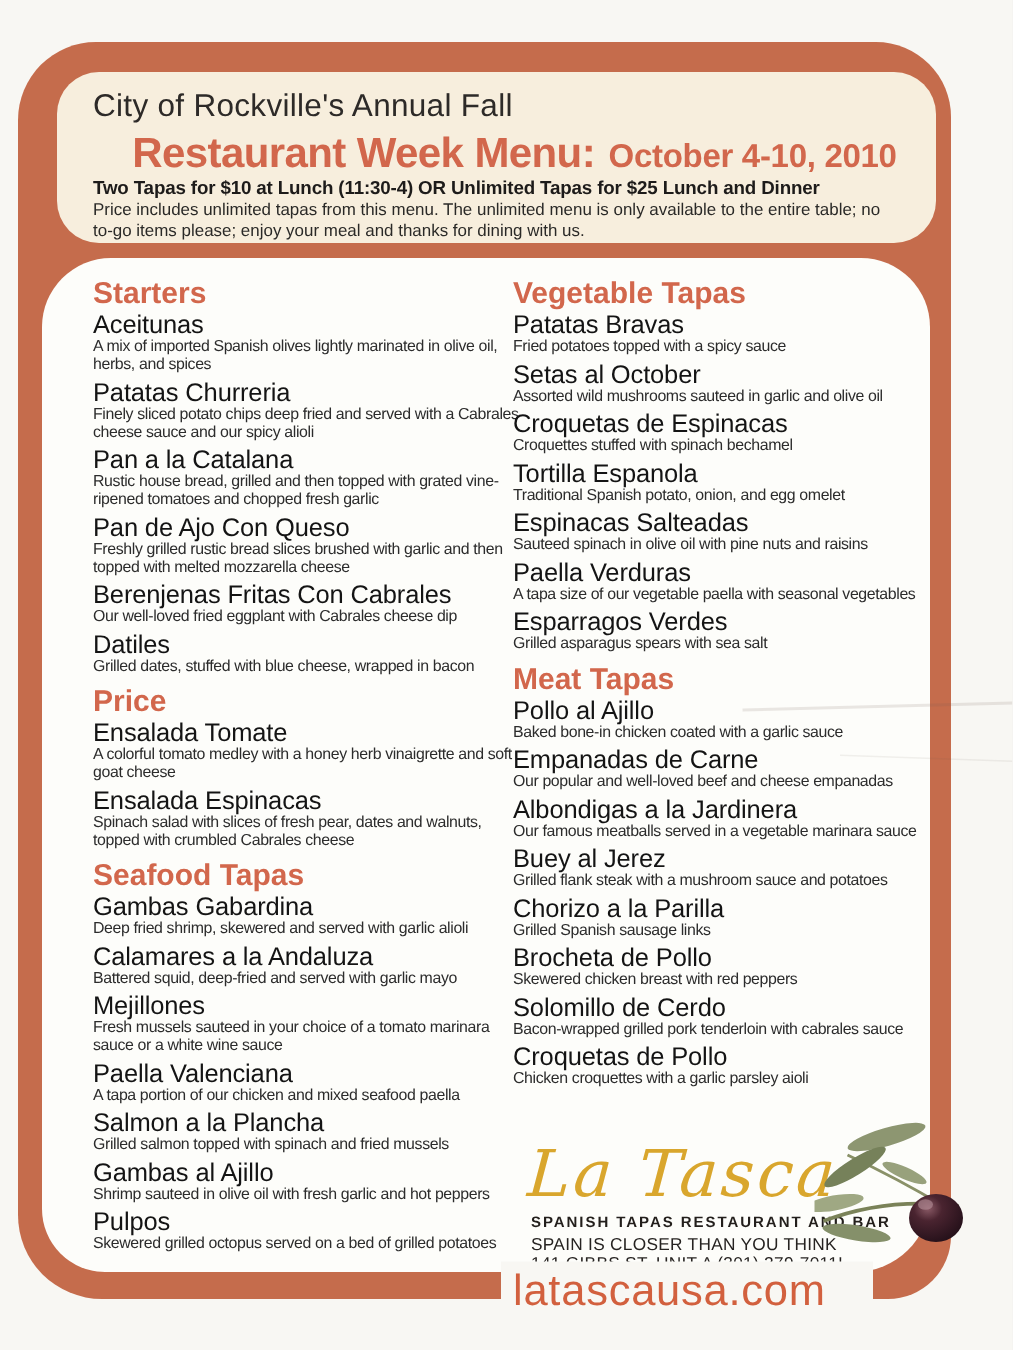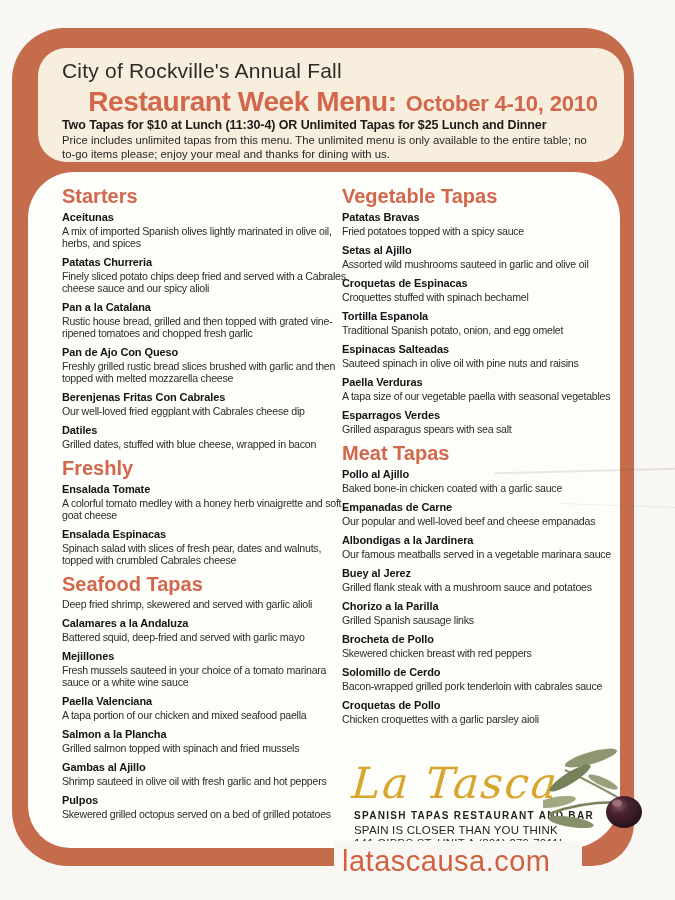--- a/index.html
+++ b/index.html
@@ -24,21 +24,21 @@
   .body-box{position:absolute;left:28px;top:172px;width:592px;height:676px;
     background:#fdfdfa;border-radius:46px 46px 50px 42px;}
 
   .col{position:absolute;top:185px;}
   .col-left{left:48px;width:292px;margin-left:14px;}
   .col-right{left:342px;width:280px;}
 
   .sec-title{font-size:20px;font-weight:bold;color:#d2674c;line-height:22px;margin:0 0 3px 0;}
   .section + .section .sec-title{margin-top:7px;}
   .item{margin-bottom:6px;}
-  .item-name{font-size:11px;font-weight:bold;color:#141414;line-height:14px;letter-spacing:-.1px;}
+  .item-name{font-size:17px;font-weight:normal;color:#141414;line-height:14px;letter-spacing:-.1px;}
   .item-desc{font-size:10.6px;color:#2c2c2c;line-height:12px;letter-spacing:-.25px;margin-top:1px;}
 
   
   .logo-script{position:absolute;left:352px;top:758px;font-family:"DejaVu Serif",serif;
     font-style:italic;font-size:43px;color:#d9a62d;letter-spacing:2px;transform:skewX(-4deg);}
   .tagline{position:absolute;left:354px;top:810px;font-size:10px;font-weight:bold;
     color:#231f1c;letter-spacing:1.3px;}
   .addr1{position:absolute;left:354px;top:824px;font-size:11.5px;color:#262321;letter-spacing:.2px;}
   .addr2{position:absolute;left:354px;top:837px;font-size:11.5px;color:#262321;letter-spacing:.2px;}
 
@@ -92,33 +92,34 @@
         <div class="item">
           <div class="item-name">Berenjenas Fritas Con Cabrales</div>
           <div class="item-desc">Our well-loved fried eggplant with Cabrales cheese dip</div>
         </div>
         <div class="item">
           <div class="item-name">Datiles</div>
           <div class="item-desc">Grilled dates, stuffed with blue cheese, wrapped in bacon</div>
         </div>
       </div>
       <div class="section">
-        <div class="sec-title">Freshly</div>
+        <div class="sec-title">Price</div>
         <div class="item">
           <div class="item-name">Ensalada Tomate</div>
           <div class="item-desc">A colorful tomato medley with a honey herb vinaigrette and soft goat cheese</div>
         </div>
         <div class="item">
           <div class="item-name">Ensalada Espinacas</div>
           <div class="item-desc">Spinach salad with slices of fresh pear, dates and walnuts, topped with crumbled Cabrales cheese</div>
         </div>
       </div>
       <div class="section">
         <div class="sec-title">Seafood Tapas</div>
         <div class="item">
+          <div class="item-name">Gambas Gabardina</div>
           <div class="item-desc">Deep fried shrimp, skewered and served with garlic alioli</div>
         </div>
         <div class="item">
           <div class="item-name">Calamares a la Andaluza</div>
           <div class="item-desc">Battered squid, deep-fried and served with garlic mayo</div>
         </div>
         <div class="item">
           <div class="item-name">Mejillones</div>
           <div class="item-desc">Fresh mussels sauteed in your choice of a tomato marinara sauce or a white wine sauce</div>
         </div>
@@ -141,21 +142,21 @@
       </div>
     </div>
   <div class="col col-right">
       <div class="section">
         <div class="sec-title">Vegetable Tapas</div>
         <div class="item">
           <div class="item-name">Patatas Bravas</div>
           <div class="item-desc">Fried potatoes topped with a spicy sauce</div>
         </div>
         <div class="item">
-          <div class="item-name">Setas al Ajillo</div>
+          <div class="item-name">Setas al October</div>
           <div class="item-desc">Assorted wild mushrooms sauteed in garlic and olive oil</div>
         </div>
         <div class="item">
           <div class="item-name">Croquetas de Espinacas</div>
           <div class="item-desc">Croquettes stuffed with spinach bechamel</div>
         </div>
         <div class="item">
           <div class="item-name">Tortilla Espanola</div>
           <div class="item-desc">Traditional Spanish potato, onion, and egg omelet</div>
         </div>

